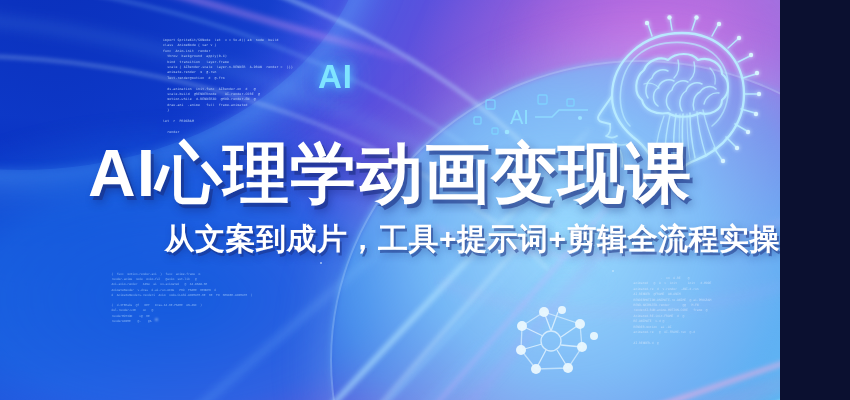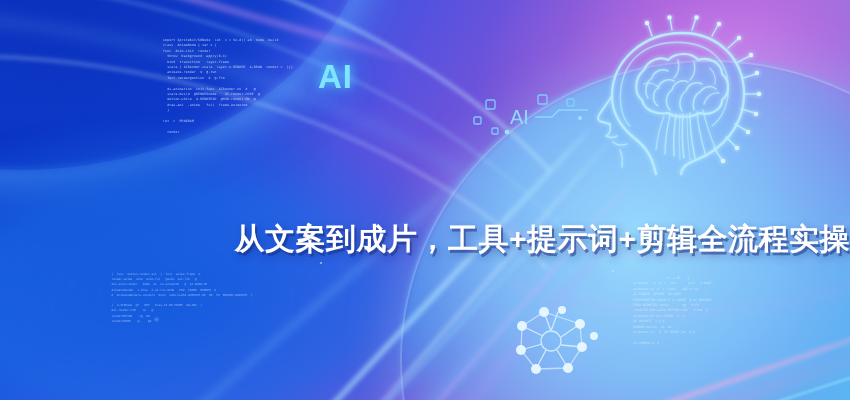--- a/index.html
+++ b/index.html
@@ -1,20 +1,20 @@
 <!DOCTYPE html>
 <html><head>
 <meta charset="utf-8">
 <style>
   html,body{margin:0;padding:0;background:#0b1030;}
   body{font-family:"Liberation Sans","DejaVu Sans",sans-serif;}
 
   .banner{
     position:relative;
-    width:850px;height:400px;
+    width:780px;height:400px;
     overflow:hidden;
     background:#2b4fd6;
   }
 
   
   .bg-base{
     position:absolute;inset:0;
     background:
       linear-gradient(118deg,
         #0a3fc4 0%,
@@ -431,15 +431,16 @@
           <circle cx="66" cy="10" r="4"></circle>
         <circle cx="98" cy="36" r="4"></circle>
       </g>
     </svg>
   </div>
 
   <div class="dot" style="left:320px;top:262px;width:2px;height:2px;opacity:.8"></div>
   <div class="dot" style="left:155px;top:318px;width:3px;height:3px;opacity:.55;filter:blur(1px)"></div>
   <div class="dot" style="left:612px;top:270px;width:2px;height:2px;opacity:.6"></div>
 
+  <div class="title">AI心理学动画变现课</div>
   <div class="subtitle">从文案到成片，工具+提示词+剪辑全流程实操</div>
 
 </div>
 
 </body></html>

